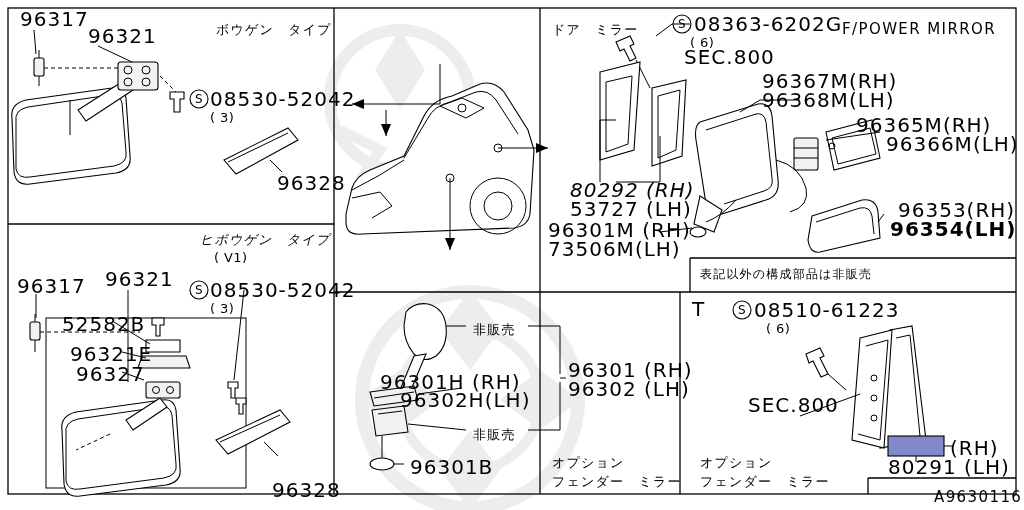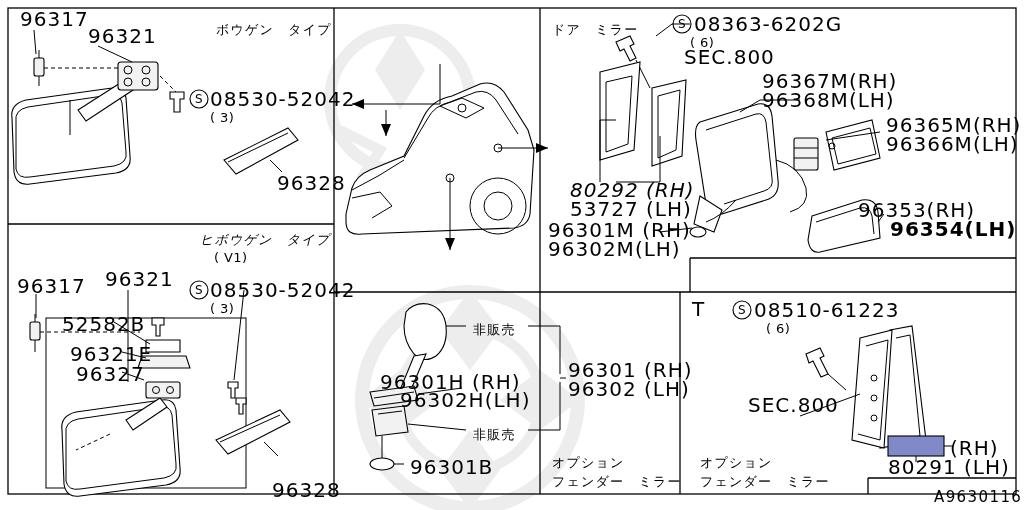--- a/index.html
+++ b/index.html
@@ -311,31 +311,33 @@
   <div class="lbl code" style="left:568px; top:382px;">96302 (LH)</div>
   <div class="lbl jp" style="left:473px; top:427px;">非販売</div>
   <div class="lbl code" style="left:410px; top:460px;">96301B</div>
   <div class="lbl jp" style="left:552px; top:455px;">オプション</div>
   <div class="lbl jp" style="left:552px; top:474px;">フェンダー　ミラー</div>
 
   <div class="lbl jp" style="left:552px; top:22px;">ドア　ミラー</div>
   <div class="lbl small" style="left:678px; top:17px;">S</div>
   <div class="lbl code" style="left:694px; top:17px;">08363-6202G</div>
   <div class="lbl" style="left:690px; top:35px;">( 6)</div>
+  <div class="lbl big" style="left:842px; top:22px;">F/POWER MIRROR</div>
   <div class="lbl code" style="left:684px; top:50px;">SEC.800</div>
   <div class="lbl code" style="left:762px; top:74px;">96367M(RH)</div>
   <div class="lbl code" style="left:762px; top:93px;">96368M(LH)</div>
-  <div class="lbl code" style="left:886px; top:118px;">96365M(RH)</div>
+  <div class="lbl code" style="left:856px; top:118px;">96365M(RH)</div>
   <div class="lbl code" style="left:886px; top:137px;">96366M(LH)</div>
-  <div class="lbl code" style="left:858px; top:203px;">96353(RH)</div>
+  <div class="lbl code" style="left:898px; top:203px;">96353(RH)</div>
   <div class="lbl code" style="left:890px; top:222px;font-weight:bold;">96354(LH)</div>
   <div class="lbl code" style="left:570px; top:183px;font-style:italic;">80292 (RH)</div>
   <div class="lbl code" style="left:570px; top:202px;">53727 (LH)</div>
   <div class="lbl code" style="left:548px; top:223px;">96301M (RH)</div>
-  <div class="lbl code" style="left:548px; top:242px;">96302M(LH)</div>
+  <div class="lbl code" style="left:548px; top:242px;">73506M(LH)</div>
+  <div class="lbl jp small" style="left:700px; top:267px;">表記以外の構成部品は非販売</div>
 
   <div class="lbl code" style="left:692px; top:302px;">T</div>
   <div class="lbl small" style="left:738px; top:303px;">S</div>
   <div class="lbl code" style="left:754px; top:303px;">08510-61223</div>
   <div class="lbl" style="left:766px; top:321px;">( 6)</div>
   <div class="lbl code" style="left:748px; top:398px;">SEC.800</div>
   <div class="lbl code" style="left:950px; top:441px;">(RH)</div>
   <div class="lbl code" style="left:888px; top:460px;">80291 (LH)</div>
   <div class="lbl jp" style="left:700px; top:455px;">オプション</div>
   <div class="lbl jp" style="left:700px; top:474px;">フェンダー　ミラー</div>

